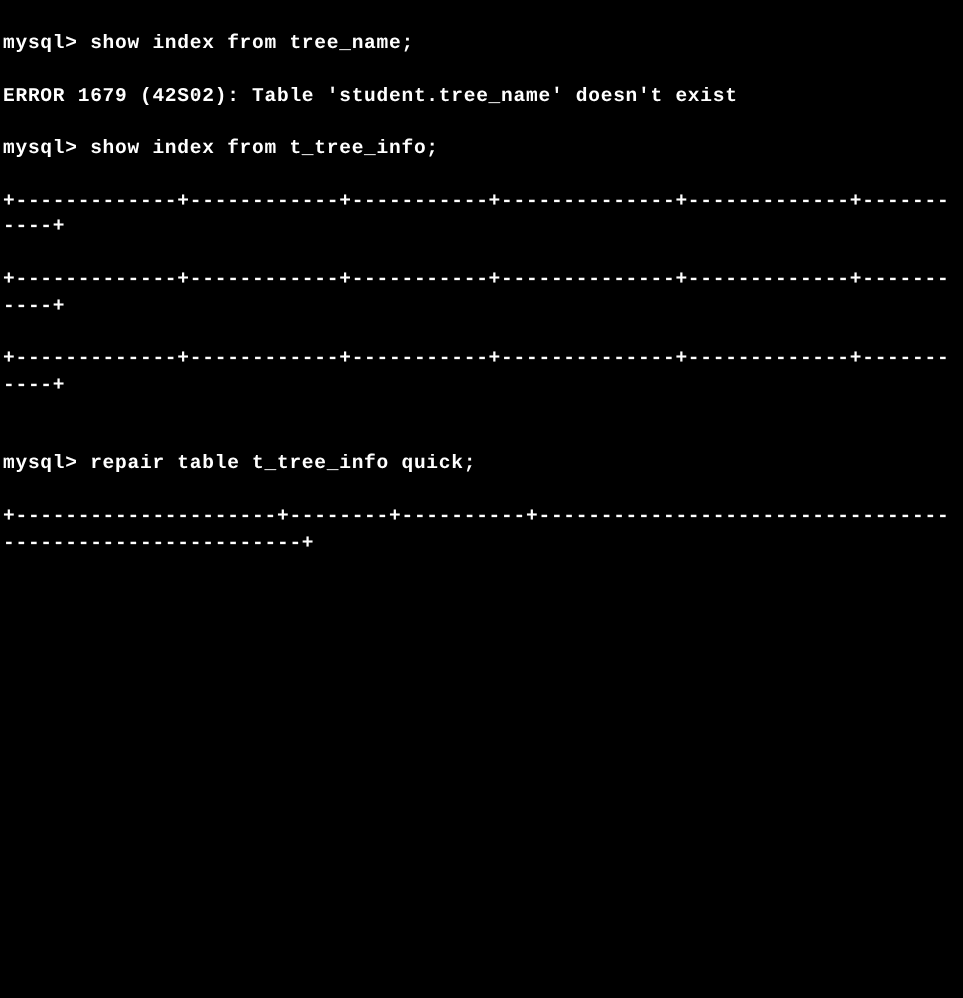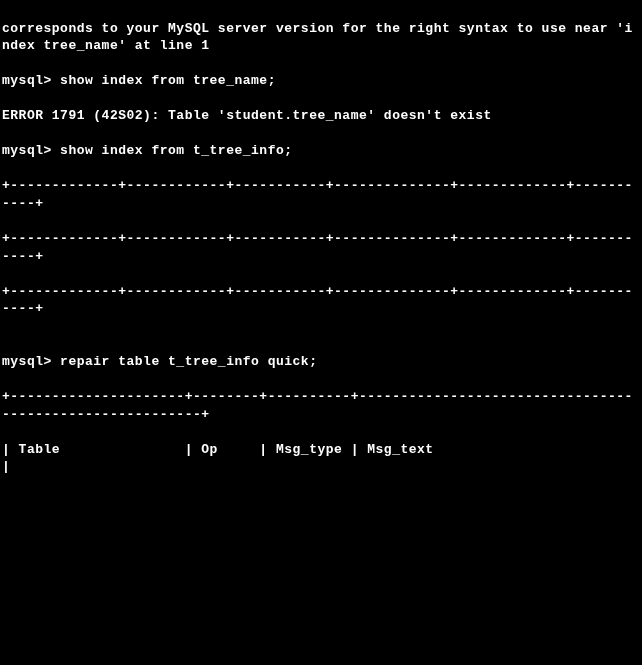--- a/index.html
+++ b/index.html
@@ -22,31 +22,29 @@
     word-break: break-all;
   }
   .line {
     display: block;
   }
 </style>
 </head>
 <body>
 
 <div class="terminal">
-<span class="line">corresponds to your MySQL server version for the right syntax to use near 'index tree_name' at line 1</span>
 <span class="line">mysql&gt; show index from tree_name;</span>
-<span class="line">ERROR 1791 (42S02): Table 'student.tree_name' doesn't exist</span>
+<span class="line">ERROR 1679 (42S02): Table 'student.tree_name' doesn't exist</span>
 <span class="line">mysql&gt; show index from t_tree_info;</span>
 <span class="line">+-------------+------------+-----------+--------------+-------------+-----------+</span>
 <span class="line">+-------------+------------+-----------+--------------+-------------+-----------+</span>
 <span class="line">+-------------+------------+-----------+--------------+-------------+-----------+</span>
 <span class="line"></span>
 <span class="line">mysql&gt; repair table t_tree_info quick;</span>
 <span class="line">+---------------------+--------+----------+---------------------------------------------------------+</span>
-<span class="line">| Table               | Op     | Msg_type | Msg_text                                                |</span>
 
 
 
 
 <span class="line"></span>
 
 
 
 <span class="line"></span>
 

